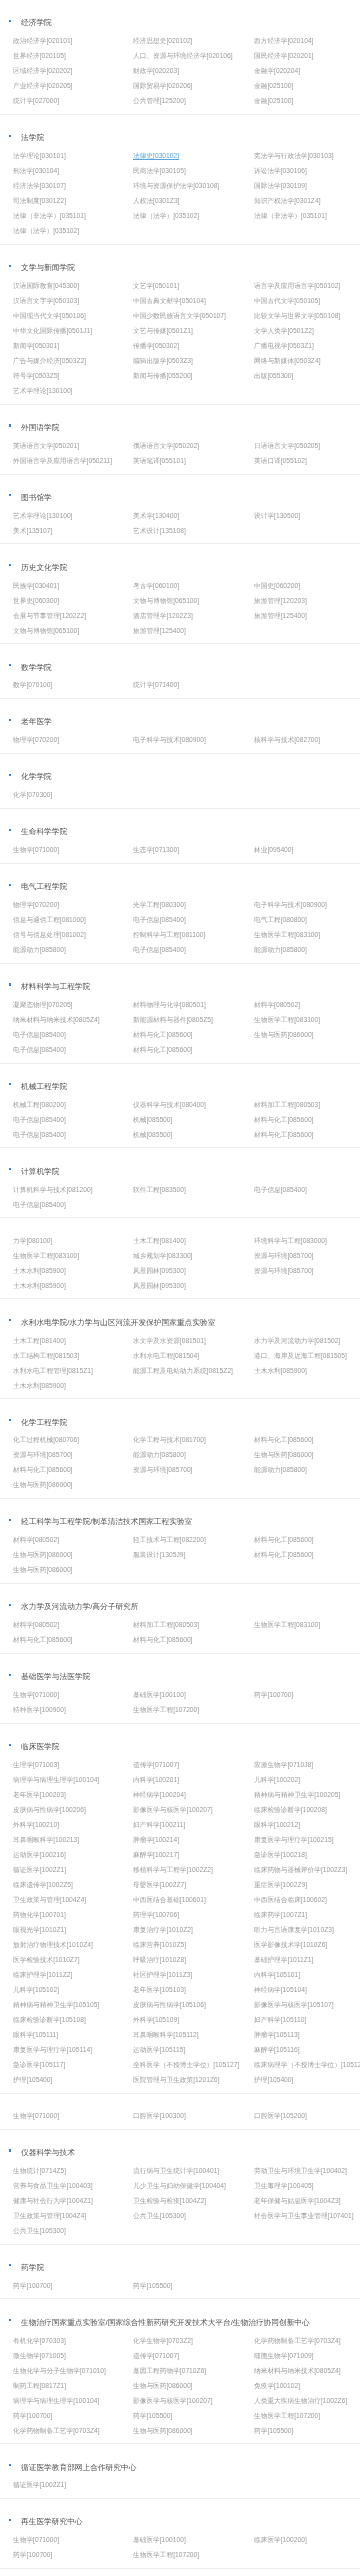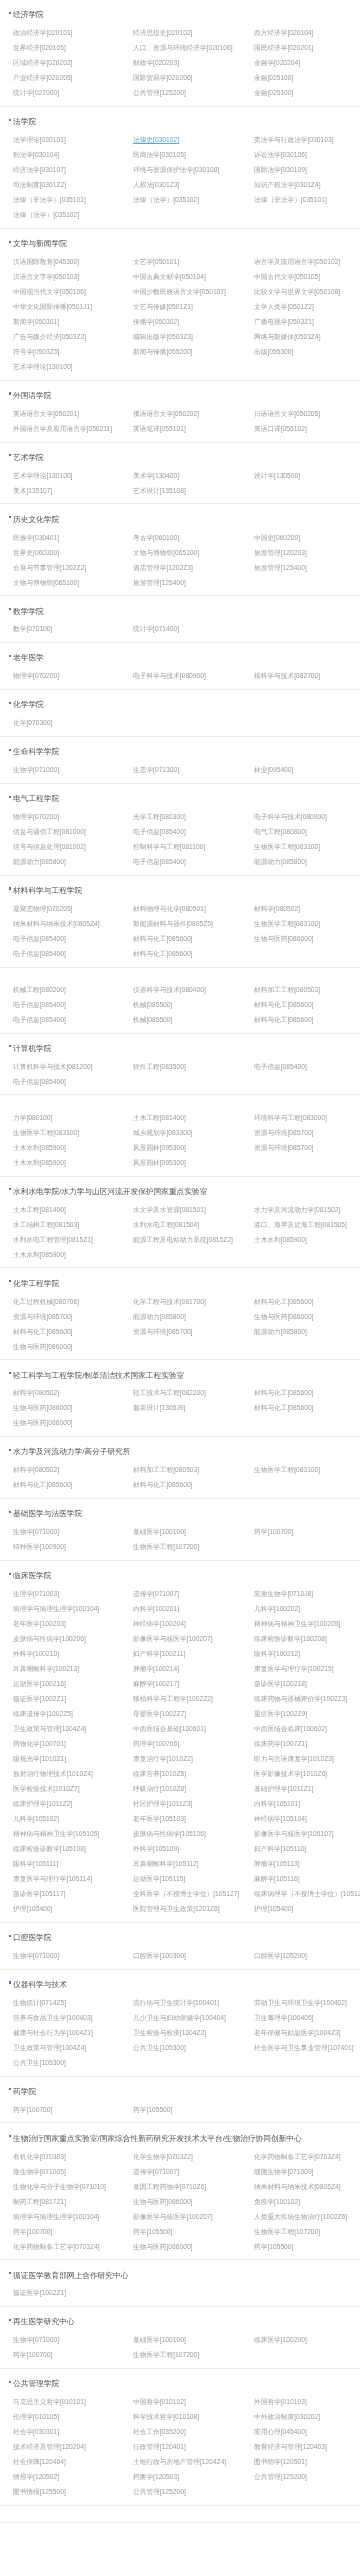--- a/index.html
+++ b/index.html
@@ -6,26 +6,27 @@
   body{
     width:361px;height:3529px;overflow:hidden;background:#ffffff;
     font-family:"Liberation Sans","DejaVu Sans",sans-serif;
   }
   .section{
     padding:10.3px 0 5.7px 0;
     border-bottom:1px solid #ececec;
   }
   .section-header{
     position:relative;
-    padding-left:13px;
+    padding-left:21px;
     line-height:10.8px;
     font-size:7.7px;
     color:#525252;
     white-space:nowrap;
     overflow:hidden;
+    margin-top:8px;
   }
   .bullet{
     position:absolute;left:8.8px;top:1.5px;
     width:2.1px;height:2.1px;background:#3e7cbd;display:block;
   }
   .items{
     display:grid;
     grid-template-columns:120px 121px auto;
     padding-left:13px;
     margin-top:4.1px;
@@ -118,21 +119,21 @@
       <div class="items">
         <a class="item">英语语言文学[050201]</a>
         <a class="item">俄语语言文学[050202]</a>
         <a class="item">日语语言文学[050205]</a>
         <a class="item">外国语言学及应用语言学[050211]</a>
         <a class="item">英语笔译[055101]</a>
         <a class="item">英语口译[055102]</a>
       </div>
     </div>
     <div class="section">
-      <div class="section-header"><span class="bullet"></span><span class="section-title">艺术学院</span></div>
+      <div class="section-header"><span class="bullet"></span><span class="section-title">图书馆学</span></div>
       <div class="items">
         <a class="item">艺术学理论[130100]</a>
         <a class="item">美术学[130400]</a>
         <a class="item">设计学[130500]</a>
         <a class="item">美术[135107]</a>
         <a class="item">艺术设计[135108]</a>
       </div>
     </div>
     <div class="section">
       <div class="section-header"><span class="bullet"></span><span class="section-title">历史文化学院</span></div>
@@ -206,20 +207,21 @@
         <a class="item">新能源材料与器件[0805Z5]</a>
         <a class="item">生物医学工程[083100]</a>
         <a class="item">电子信息[085400]</a>
         <a class="item">材料与化工[085600]</a>
         <a class="item">生物与医药[086000]</a>
         <a class="item">电子信息[085400]</a>
         <a class="item">材料与化工[085600]</a>
       </div>
     </div>
     <div class="section">
+      <div class="section-header"><span class="bullet"></span><span class="section-title">机械工程学院</span></div>
       <div class="items">
         <a class="item">机械工程[080200]</a>
         <a class="item">仪器科学与技术[080400]</a>
         <a class="item">材料加工工程[080503]</a>
         <a class="item">电子信息[085400]</a>
         <a class="item">机械[085500]</a>
         <a class="item">材料与化工[085600]</a>
         <a class="item">电子信息[085400]</a>
         <a class="item">机械[085500]</a>
         <a class="item">材料与化工[085600]</a>
@@ -376,21 +378,20 @@
         <a class="item">麻醉学[105116]</a>
         <a class="item">急诊医学[105117]</a>
         <a class="item">全科医学（不授博士学位）[105127]</a>
         <a class="item">临床病理学（不授博士学位）[105128]</a>
         <a class="item">护理[105400]</a>
         <a class="item">医院管理与卫生政策[1201Z6]</a>
         <a class="item">护理[105400]</a>
       </div>
     </div>
     <div class="section">
-      <div class="section-header"><span class="bullet"></span><span class="section-title">口腔医学院</span></div>
       <div class="items">
         <a class="item">生物学[071000]</a>
         <a class="item">口腔医学[100300]</a>
         <a class="item">口腔医学[105200]</a>
       </div>
     </div>
     <div class="section">
       <div class="section-header"><span class="bullet"></span><span class="section-title">仪器科学与技术</span></div>
       <div class="items">
         <a class="item">生物统计[0714Z5]</a>

